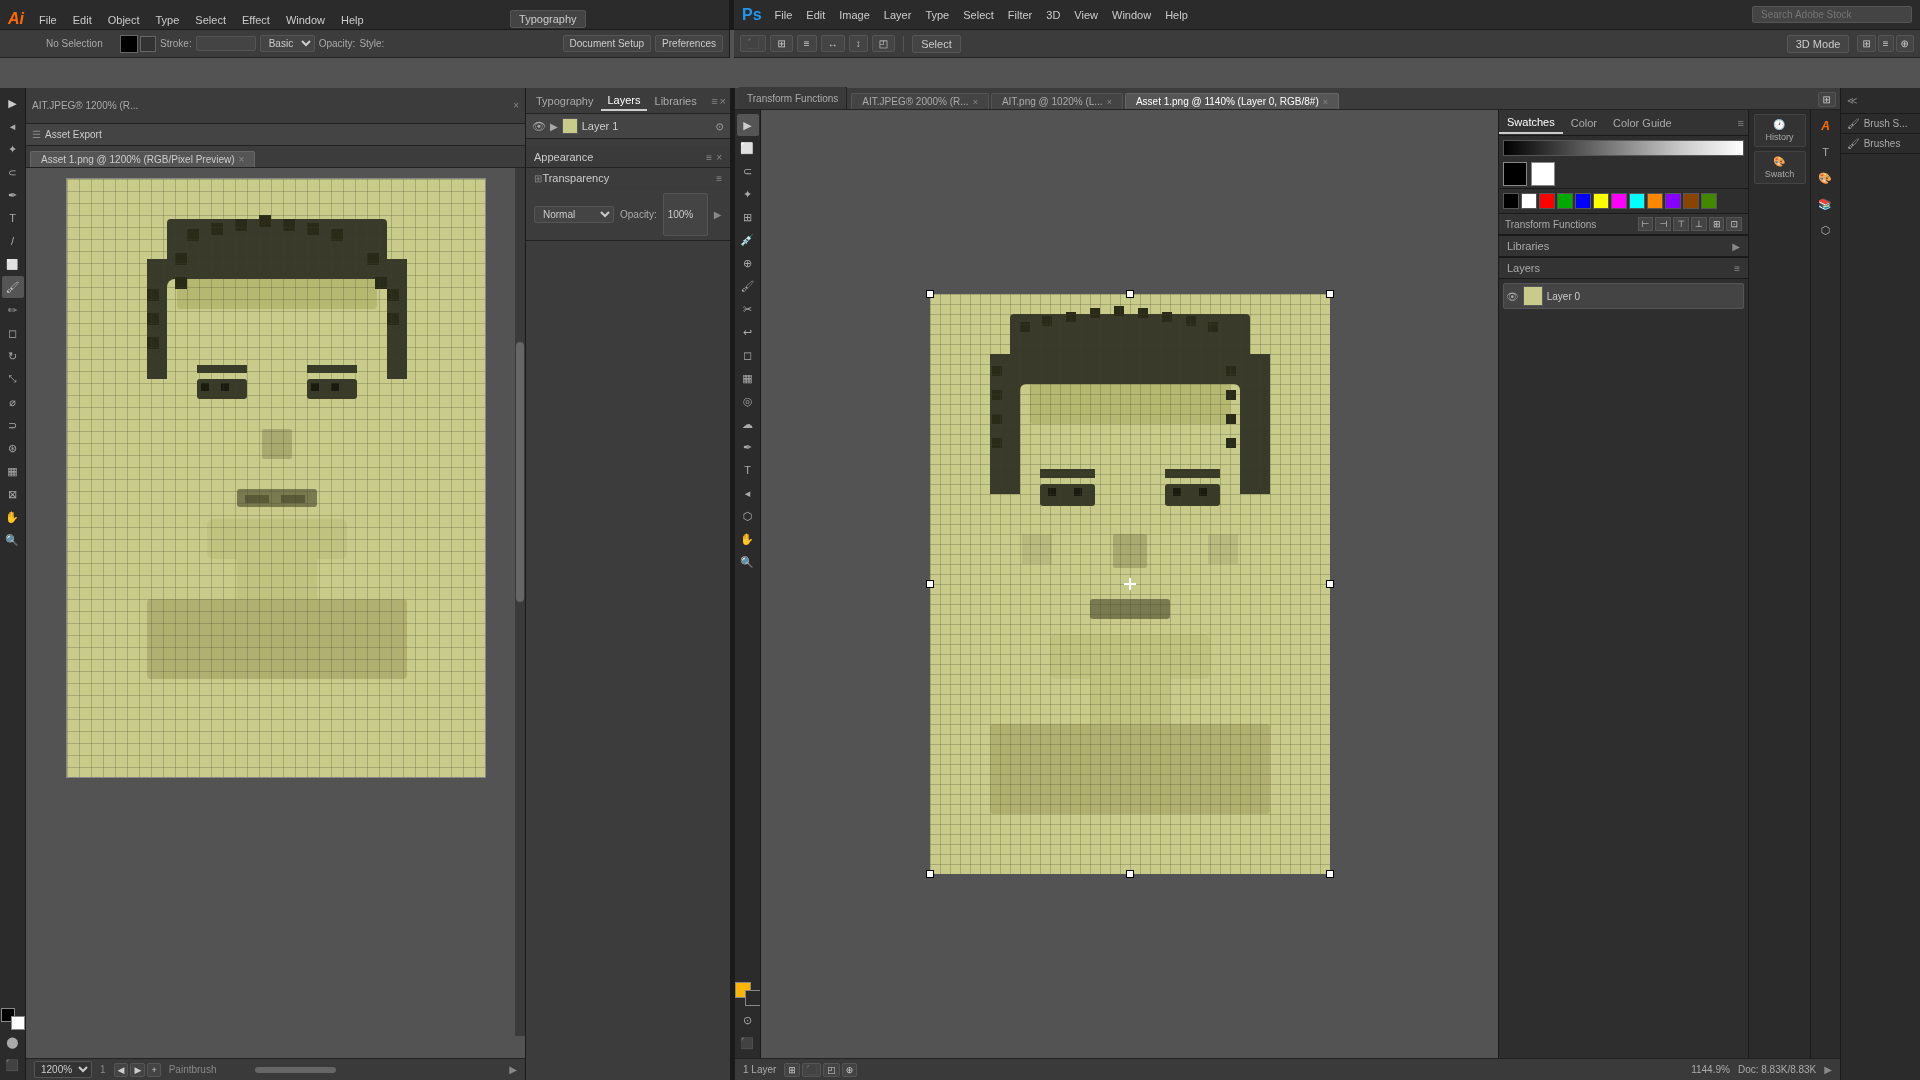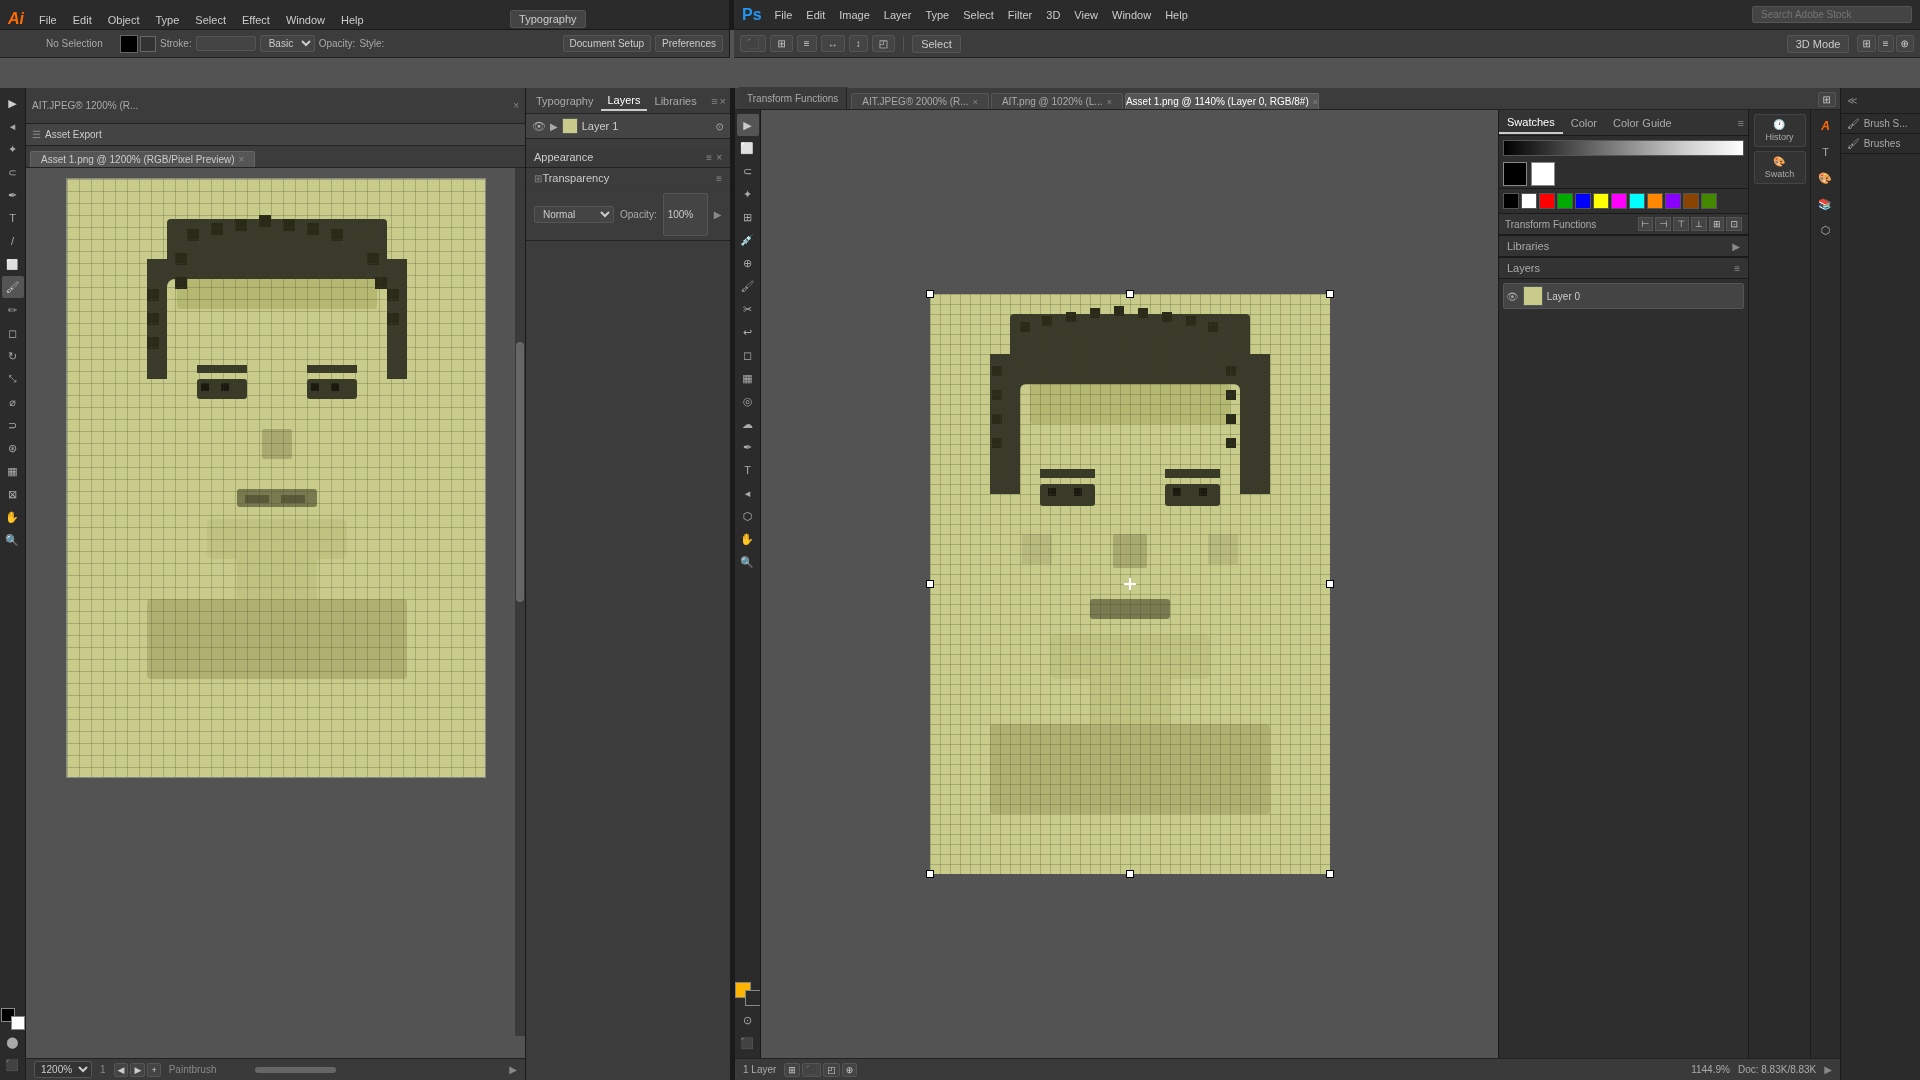--- a/index.html
+++ b/index.html
@@ -278,21 +278,21 @@
           <span style="font-size:10px; color:#aaa;">Transform Functions</span>
         </div>
         <div style="font-size:10px;color:#aaa;padding:2px 10px;background:#444;border:1px solid #555;border-bottom:none;cursor:pointer;border-radius:2px 2px 0 0;display:flex;align-items:center;gap:4px;">
           <span>AIT.JPEG® 2000% (R...</span>
             <span style="color:#888;font-size:9px;">×</span>
         </div>
         <div style="font-size:10px;color:#aaa;padding:2px 10px;background:#444;border:1px solid #555;border-bottom:none;cursor:pointer;border-radius:2px 2px 0 0;display:flex;align-items:center;gap:4px;margin-left:2px;">
           <span>AIT.png @ 1020% (L...</span>
             <span style="color:#888;font-size:9px;">×</span>
         </div>
-        <div style="font-size:10px;color:#fff;padding:2px 0;background:#555;border:1px solid #666;border-bottom:none;cursor:pointer;border-radius:2px 2px 0 0;display:flex;align-items:center;gap:4px;margin-left:2px;">
+        <div style="font-size:10px;color:#fff;padding:2px 10px;background:#555;border:1px solid #666;border-bottom:none;cursor:pointer;border-radius:2px 2px 0 0;display:flex;align-items:center;gap:4px;margin-left:2px;">
           <span>Asset 1.png @ 1140% (Layer 0, RGB/8#)</span>
             <span style="color:#888;font-size:9px;">×</span>
         </div>
         <div style="flex:1;"></div>
         <button style="background:#444;border:1px solid #555;color:#ccc;font-size:10px;padding:1px 4px;border-radius:2px;cursor:pointer;margin-bottom:2px;">⊞</button>
       </div>
 
       <div style="flex:1; display:flex;">
 
         <div style="width:26px; background:#2b2b2b; display:flex; flex-direction:column; align-items:center; padding:4px 0; gap:1px; border-right:1px solid #1a1a1a; overflow:hidden;">

